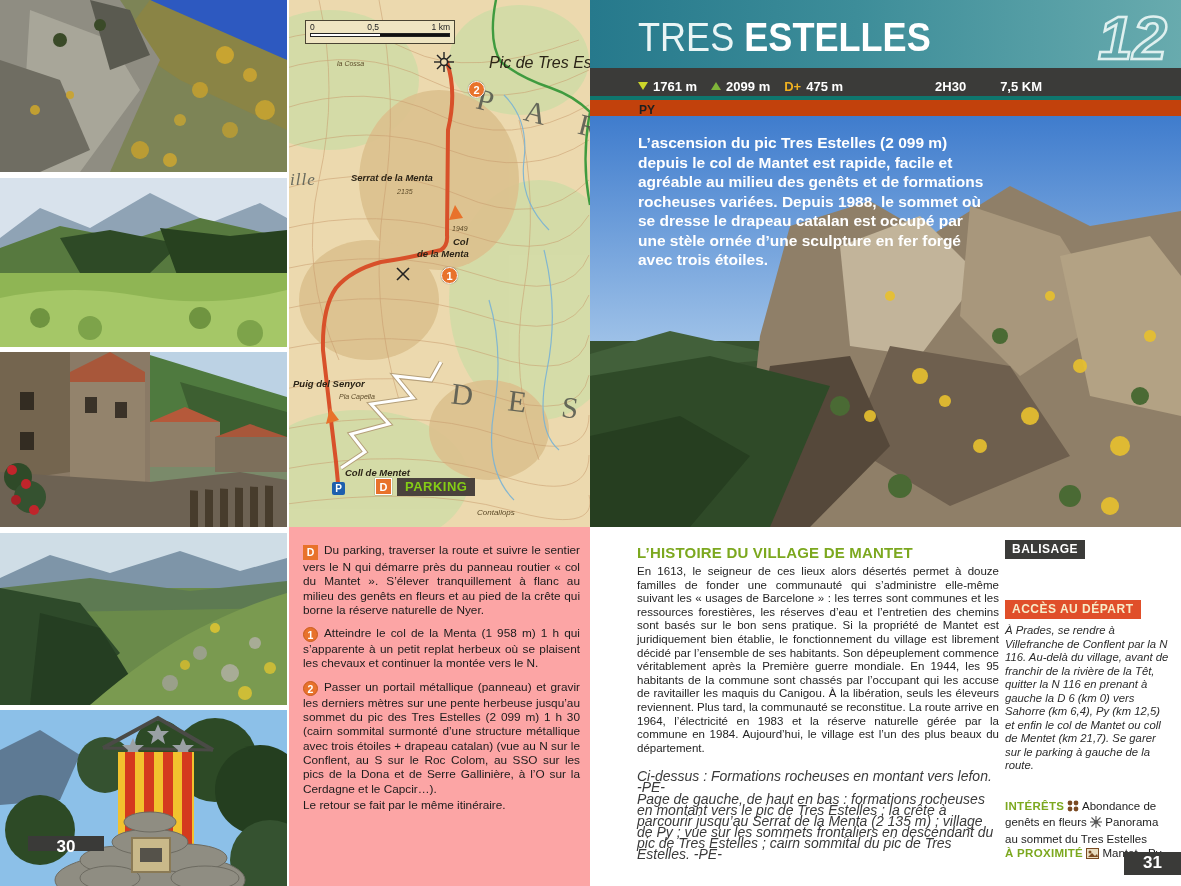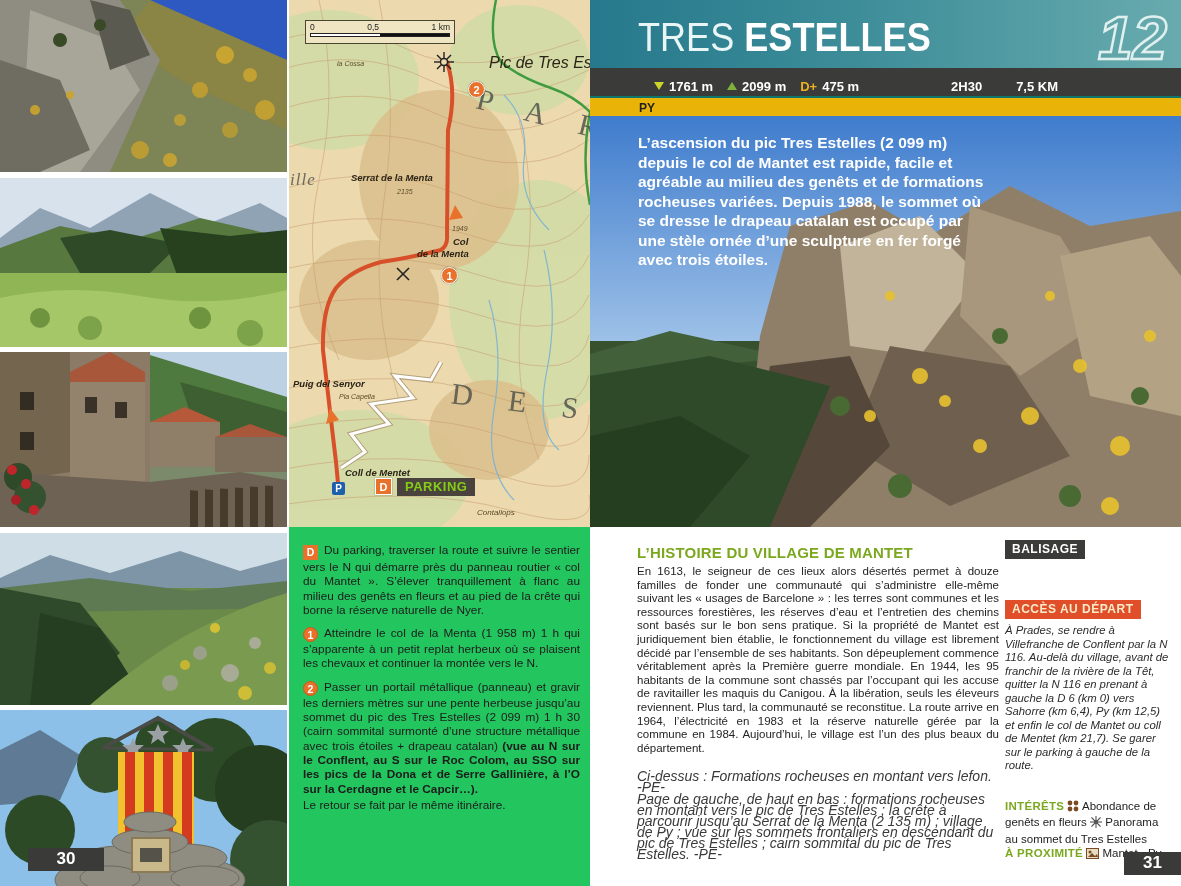--- a/index.html
+++ b/index.html
@@ -11,21 +11,21 @@
   .photo { position:absolute; left:0; width:287px; overflow:hidden; background:#9aa08a; }
   .photo svg { display:block; }
   #photo1 { top:0;   height:172px; }
   #photo2 { top:178px; height:169px; }
   #photo3 { top:352px; height:175px; }
   #photo4 { top:533px; height:172px; }
   #photo5 { top:710px; height:176px; }
 
   .page-badge { position:absolute; background:#3a3a38; color:#fff; font-weight:bold;
                 font-size:17px; text-align:center; line-height:22px; }
-  #badge30 { left:28px; top:138px; width:76px; height:23px;text-align:center; }
+  #badge30 { left:28px; top:126px; width:76px; height:15px;text-align:center; }
   #badge31 { left:534px; top:325px; width:57px; height:23px; }
 
   
   .map { position:absolute; left:289px; top:0; width:301px; height:527px;
          background:#ecd9ae; overflow:hidden; }
   .map svg { position:absolute; left:0; top:0; }
   .maplabel { position:absolute; color:#2b2417; white-space:nowrap; }
   .peak  { font-style:italic; font-weight:normal; font-size:16px;margin-left:28px; }
   .place { font-style:italic; font-weight:bold; font-size:9.5px; }
   .tiny  { font-style:italic; font-size:7px; color:#5c4a28; }
@@ -40,52 +40,52 @@
         font-weight:bold; font-size:11px; text-align:center; line-height:17px;
         border:1.5px solid #fff; box-shadow:0 0 1px rgba(0,0,0,.6); }
   .mk.circle { border-radius:50%; }
   .parking-badge { position:absolute; background:#4a423c; color:#84cc16; font-weight:bold;
                    font-size:13px; letter-spacing:.5px; padding:1px 8px 2px 8px; }
   .p-sign { position:absolute; width:13px; height:13px; background:#1d5fae; color:#fff;
             font-weight:bold; font-size:10px; text-align:center; line-height:13px; border-radius:2px; }
 
   
   .directions { position:absolute; left:289px; top:527px; width:301px; height:359px;
-                background:#22c55e; padding:16px 10px 0 14px; font-size:11.8px; line-height:14.3px;
+                background:#fca5a5; padding:16px 10px 0 14px; font-size:11.8px; line-height:14.3px;
                 color:#1c1c1c; text-align:justify; }
   .directions p { margin-bottom:9px; }
   .step-mk { display:inline-block; width:15px; height:15px; background:#e8722b; color:#fff;
              font-weight:bold; font-size:10.5px; text-align:center; line-height:15px;
              margin-right:6px; vertical-align:-2px; }
   .step-mk.circle { border-radius:50%; border:1px solid #c85c1d; }
-  .directions strong { font-weight:bold; }
+  .directions strong { font-weight:normal; }
 
   
   .right-page { position:absolute; left:590px; top:0; width:591px; height:886px; background:#fff; }
   .rheader { position:absolute; left:0; top:0; width:591px; height:76px;
              background:linear-gradient(90deg,#26798c 0%, #3d8d99 45%, #68abae 100%); }
   .rtitle { position:absolute; left:48px; top:14px; font-size:41px; color:#fff;
             transform:scaleX(.88); transform-origin:left center; white-space:nowrap; letter-spacing:0; }
   .rtitle .light { font-weight:normal; color:#eaf5f5; }
   .rtitle .bold  { font-weight:bold; }
   .route-num { position:absolute; right:14px; top:2px; font-size:62px; font-weight:bold;
                font-style:italic; color:transparent; -webkit-text-stroke:2.5px #dff0ef; }
   .statsbar { position:absolute; left:0; top:68px; width:591px; height:36px; background:#3b3b39;
-              display:flex; align-items:center; padding-left:64px; color:#fff;
+              display:flex; align-items:center; padding-left:48px; color:#fff;
               font-weight:bold; font-size:13px; }
   .statsbar .grp { display:flex; align-items:center; margin-right:14px; }
   .tri-down { width:0; height:0; border-left:5px solid transparent; border-right:5px solid transparent;
               border-top:8px solid #ccd62a; margin-right:5px; }
   .tri-up   { width:0; height:0; border-left:5px solid transparent; border-right:5px solid transparent;
               border-bottom:8px solid #7fb43a; margin-right:5px; }
   .dplus { color:#eeb021; margin-right:5px; }
   .time { margin-left:78px; }
   .dist { margin-left:34px; }
-  .communebar { position:absolute; left:0; top:96px; width:591px; height:20px; background:#eab308;
-                border-top:2px solid #0f766e; font-weight:bold; font-size:12px; color:#1f1f1f;
+  .communebar { position:absolute; left:0; top:96px; width:591px; height:20px; background:#c2410c;
+                border-top:4px solid #0f766e; font-weight:bold; font-size:12px; color:#1f1f1f;
                 padding:3px 0 0 49px; }
   .main-photo { position:absolute; left:0; top:116px; width:639px; height:411px; overflow:hidden; }
   .intro { position:absolute; left:48px; top:17px; width:352px; color:#fff;
            font-weight:bold; font-size:15.5px; line-height:19.5px; }
 
   
   .rbottom { position:absolute; left:0; top:527px; width:591px; height:359px; background:#fff; }
   .histoire { position:absolute; left:47px; top:17px; width:362px; }
   .histoire h2 { color:#7ca81f; font-size:15px; letter-spacing:.2px; margin-bottom:4px; }
   .histoire .body { font-size:11.5px; line-height:13.6px; color:#242424; text-align:justify; }

